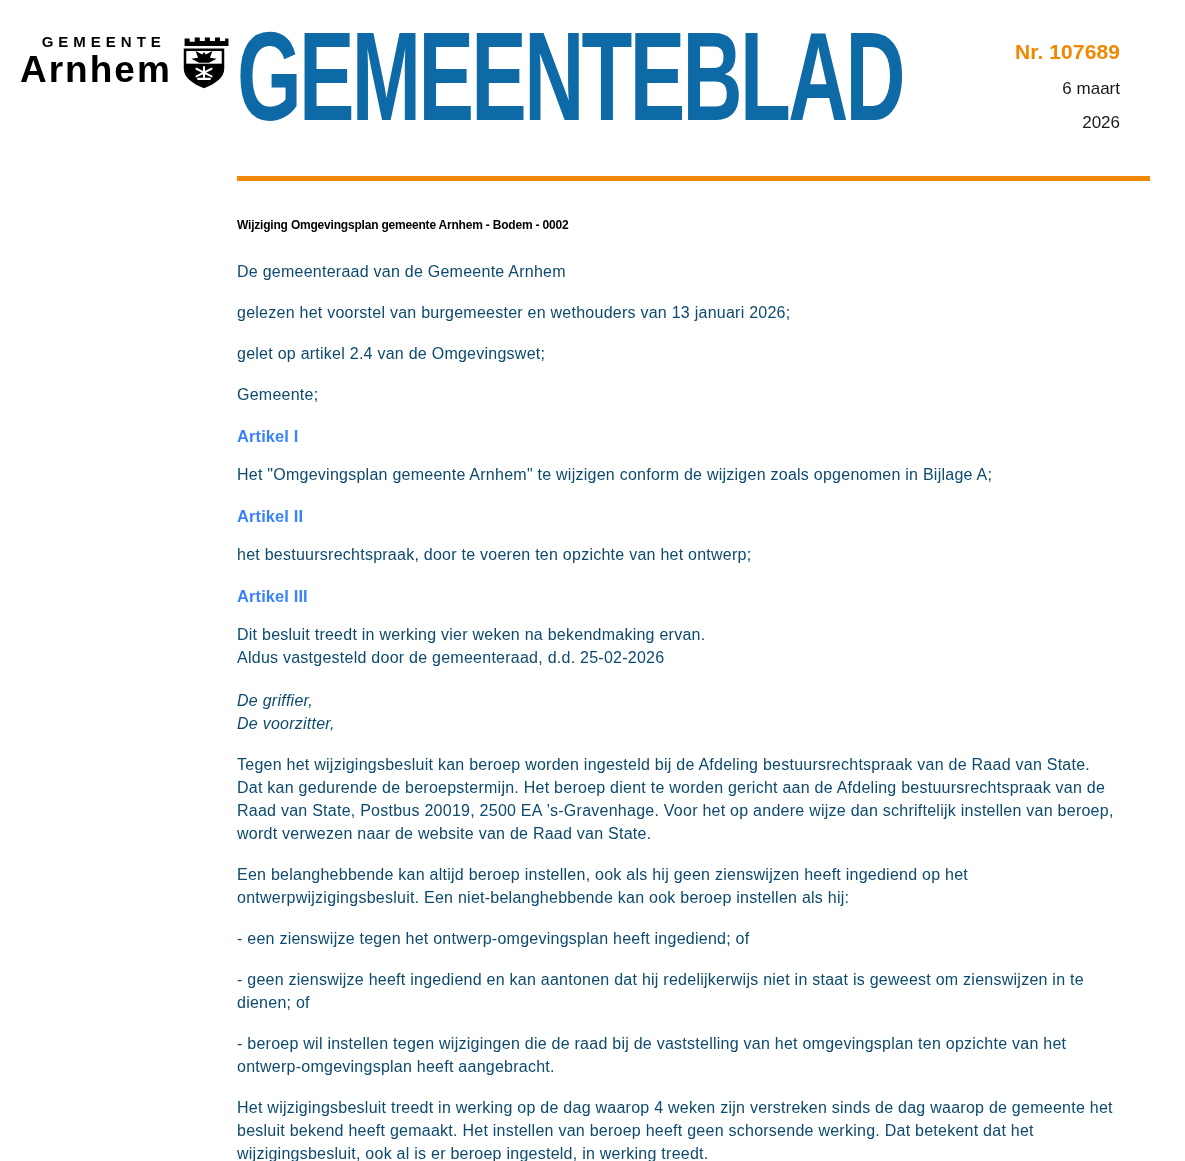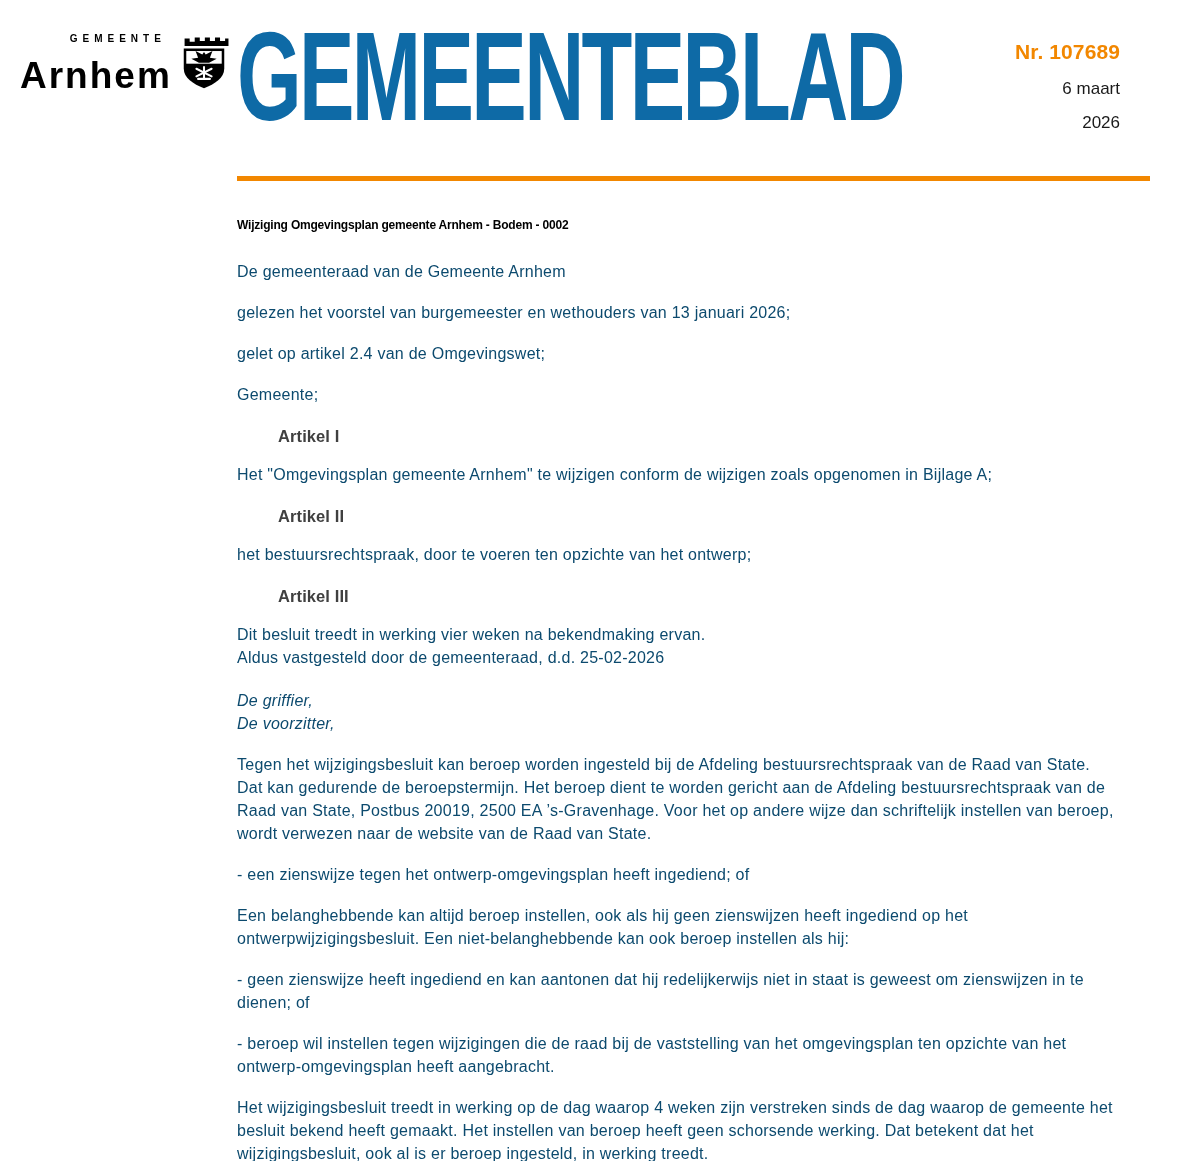--- a/index.html
+++ b/index.html
@@ -17,23 +17,23 @@
   
   .header { position: relative; height: 182px; }
 
   .logo {
     position: absolute;
     left: 20px; top: 33px;
     display: flex; align-items: flex-start;
   }
   .logo-text { display: flex; flex-direction: column; align-items: flex-end; }
   .logo-gemeente {
-    font-size: 10px; font-weight: 700;
+    font-size: 15px; font-weight: 700;
     letter-spacing: 5px; color: #000;
-    margin-right: 6px; margin-bottom: 12px;
+    margin-right: 6px; margin-bottom: 0px;
   }
   .logo-arnhem {
     font-size: 37px; font-weight: 700;
     letter-spacing: 2px; color: #000;
     line-height: 1; margin-top: 1px;
   }
   .logo-shield { margin-left: 6px; margin-top: 2px; }
 
   .masthead {
     position: absolute; left: 237px; top: 14px;
@@ -80,24 +80,23 @@
     letter-spacing: -0.2px;
     margin-bottom: 28px;
   }
   .p {
     font-size: 16px; line-height: 23px;
     letter-spacing: 0.25px;
     margin-bottom: 18px;
     color: #0c4a6e;
   }
   .h-artikel {
-    font-size: 16.5px; font-weight: 700; color: #404040;
+    font-size: 16.5px; font-weight: 700; color: #3b82f6;
     margin-bottom: 17px; margin-top: 21px;
     letter-spacing: 0.1px;
-    margin-left: 41px;
   }
   .multiline { white-space: pre-line; }
   .italic { font-style: italic; margin-top: 20px; }
 </style>
 </head>
 <body>
 
 <header class="header">
 
   <div class="logo">
@@ -154,19 +153,19 @@
   <p class="p">het bestuursrechtspraak, door te voeren ten opzichte van het ontwerp;</p>
 
   <h2 class="h-artikel">Artikel III</h2>
   <p class="p multiline">Dit besluit treedt in werking vier weken na bekendmaking ervan.
 Aldus vastgesteld door de gemeenteraad, d.d. 25-02-2026</p>
 
   <p class="p multiline italic">De griffier,
 De voorzitter,</p>
 
   <p class="p">Tegen het wijzigingsbesluit kan beroep worden ingesteld bij de Afdeling bestuursrechtspraak van de Raad van State. Dat kan gedurende de beroepstermijn. Het beroep dient te worden gericht aan de Afdeling bestuursrechtspraak van de Raad van State, Postbus 20019, 2500 EA ’s-Gravenhage. Voor het op andere wijze dan schriftelijk instellen van beroep, wordt verwezen naar de website van de Raad van State.</p>
+  <p class="p">Een belanghebbende kan altijd beroep instellen, ook als hij geen zienswijzen heeft ingediend op het ontwerpwijzigingsbesluit. Een niet-belanghebbende kan ook beroep instellen als hij:</p>
   <p class="p">- een zienswijze tegen het ontwerp-omgevingsplan heeft ingediend; of</p>
-  <p class="p">Een belanghebbende kan altijd beroep instellen, ook als hij geen zienswijzen heeft ingediend op het ontwerpwijzigingsbesluit. Een niet-belanghebbende kan ook beroep instellen als hij:</p>
   <p class="p">- geen zienswijze heeft ingediend en kan aantonen dat hij redelijkerwijs niet in staat is geweest om zienswijzen in te dienen; of</p>
   <p class="p">- beroep wil instellen tegen wijzigingen die de raad bij de vaststelling van het omgevingsplan ten opzichte van het ontwerp-omgevingsplan heeft aangebracht.</p>
   <p class="p">Het wijzigingsbesluit treedt in werking op de dag waarop 4 weken zijn verstreken sinds de dag waarop de gemeente het besluit bekend heeft gemaakt. Het instellen van beroep heeft geen schorsende werking. Dat betekent dat het wijzigingsbesluit, ook al is er beroep ingesteld, in werking treedt.</p>
 
 </main>
 
 </body></html>

